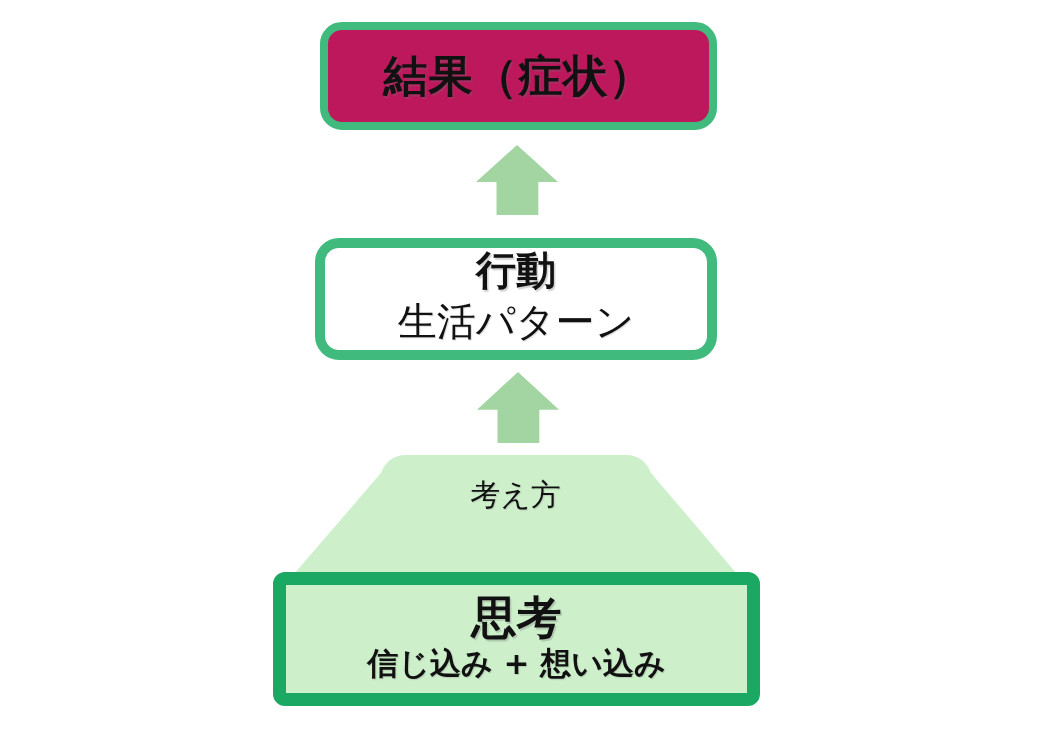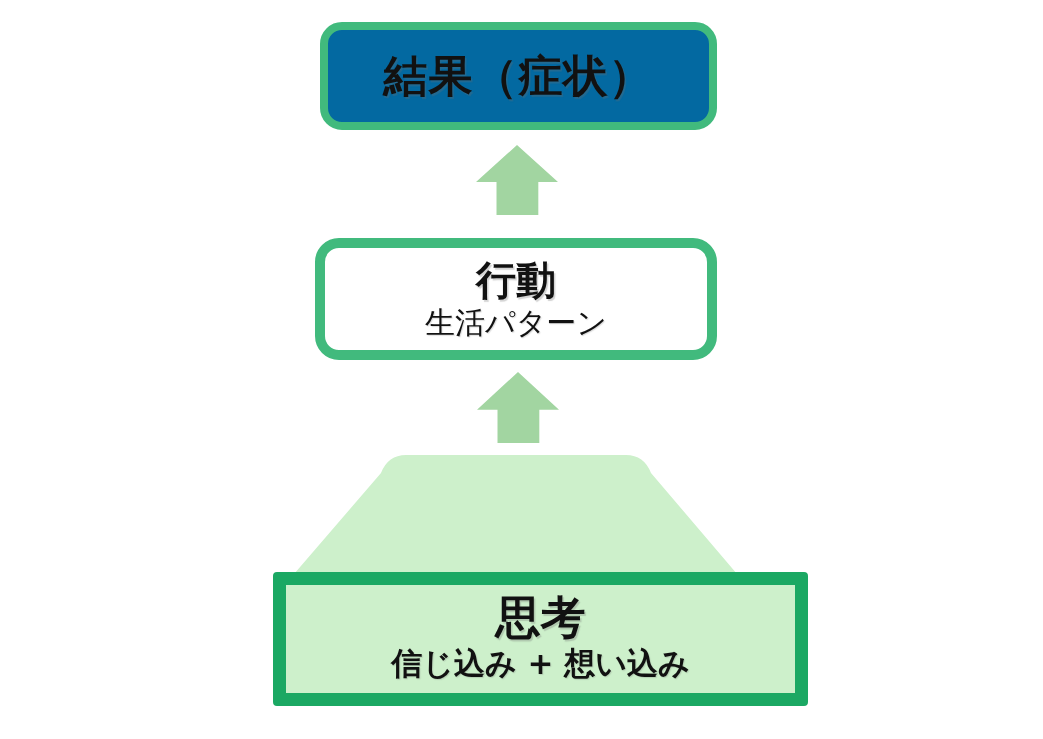--- a/index.html
+++ b/index.html
@@ -30,21 +30,21 @@
     display: flex;
     flex-direction: column;
     align-items: center;
     justify-content: center;
     text-align: center;
     color: var(--text);
   }
   .result-box {
     left: 320px; top: 22px;
     width: 397px; height: 108px;
-    background: #0369a1;
+    background: #be185d;
     border: 8px solid var(--box-border);
     border-radius: 22px;
   }
   .result-box .main-label {
     font-size: 44px;
     font-weight: bold;
     letter-spacing: 1px;
     text-shadow: 1.5px 1.5px 1px rgba(110,110,110,0.30);
   }
   .behavior-box {
@@ -52,23 +52,24 @@
     width: 402px; height: 122px;
     background: #ffffff;
     border: 10px solid var(--box-border);
     border-radius: 24px;
   }
   .behavior-box .main-label {
     font-size: 40px;
     font-weight: bold;
     line-height: 1.15;
     text-shadow: 1.5px 1.5px 1px rgba(110,110,110,0.30);
+    font-family: Liberation Mono, monospace;
   }
   .behavior-box .sub-label {
-    font-size: 30px;
+    font-size: 39px;
     line-height: 1.3;
     text-shadow: 1px 1px 1px rgba(110,110,110,0.25);
   }
   .up-arrow {
     position: absolute;
     width: 82px;
     background: var(--arrow-fill);
     clip-path: polygon(50% 0%, 100% 53%, 76% 53%, 76% 100%, 25% 100%, 25% 53%, 0% 53%);
   }
   .arrow-1 { left: 476px; top: 145px; height: 70px; }
@@ -86,24 +87,24 @@
     width: 455px;
     text-align: center;
     font-size: 30px;
     line-height: 41px;
     color: var(--text);
     z-index: 2;
     text-shadow: 1px 1px 1px rgba(110,110,110,0.25);
   }
   .thought-box {
     left: 273px; top: 572px;
-    width: 535px; height: 134px;
+    width: 487px; height: 134px;
     background: var(--light-fill);
     border: 13px solid var(--thought-border);
-    border-radius: 4px;
+    border-radius: 12px;
     z-index: 3;
     text-align: right;
   }
   .thought-box .main-label {
     font-size: 45px;
     font-weight: bold;
     line-height: 1.1;
     text-shadow: 1.5px 1.5px 1px rgba(110,110,110,0.30);
   }
   .thought-box .sub-label {
@@ -130,20 +131,21 @@
   </div>
 
   <div class="up-arrow arrow-2"></div>
 
   <div class="trapezoid-wrap">
     <svg width="455" height="126" viewBox="0 0 455 126">
       <path d="M 0 126 L 93 18 Q 100 0 118 0 L 338 0 Q 356 0 363 18 L 455 126 Z" style="fill: var(--light-fill);"></path>
     </svg>
   </div>
   <div class="trapezoid-text">
+    <div>考え方</div>
   </div>
 
   <div class="node thought-box">
     <div class="main-label">思考</div>
     <div class="sub-label">信じ込み + 想い込み</div>
   </div>
 
 </div>
 
 </body></html>

